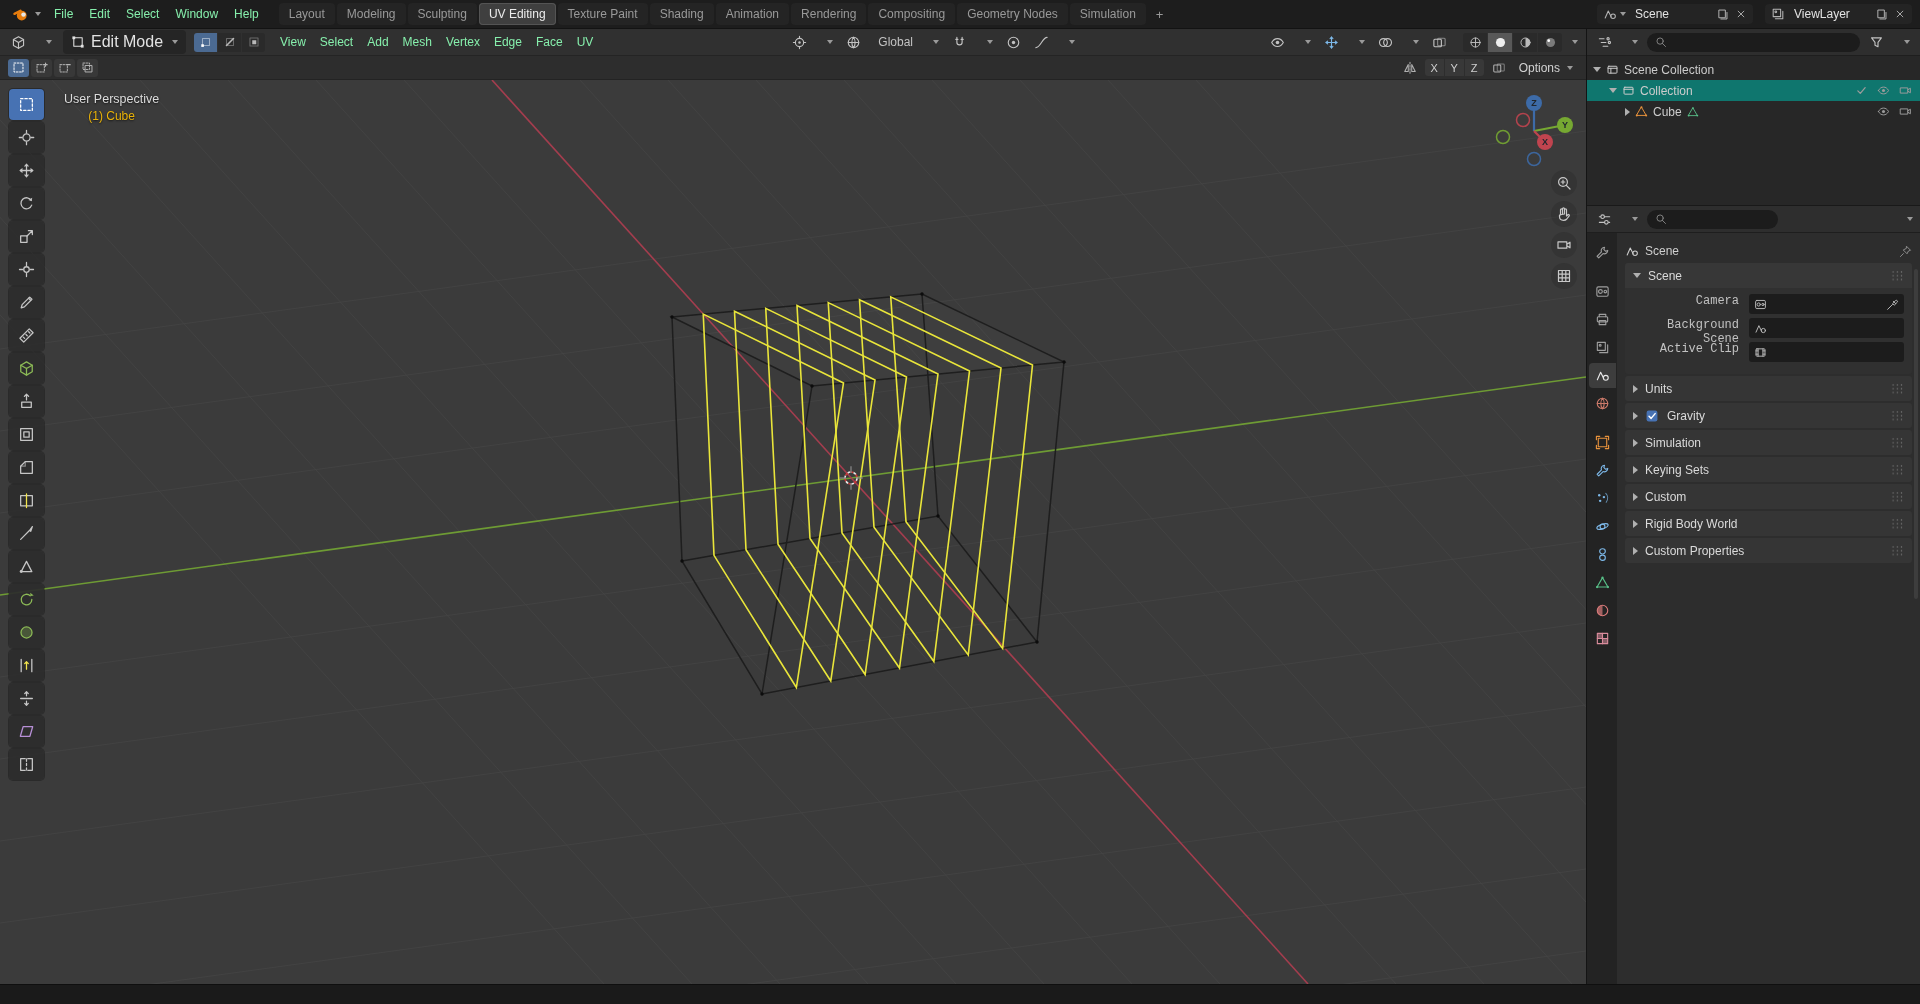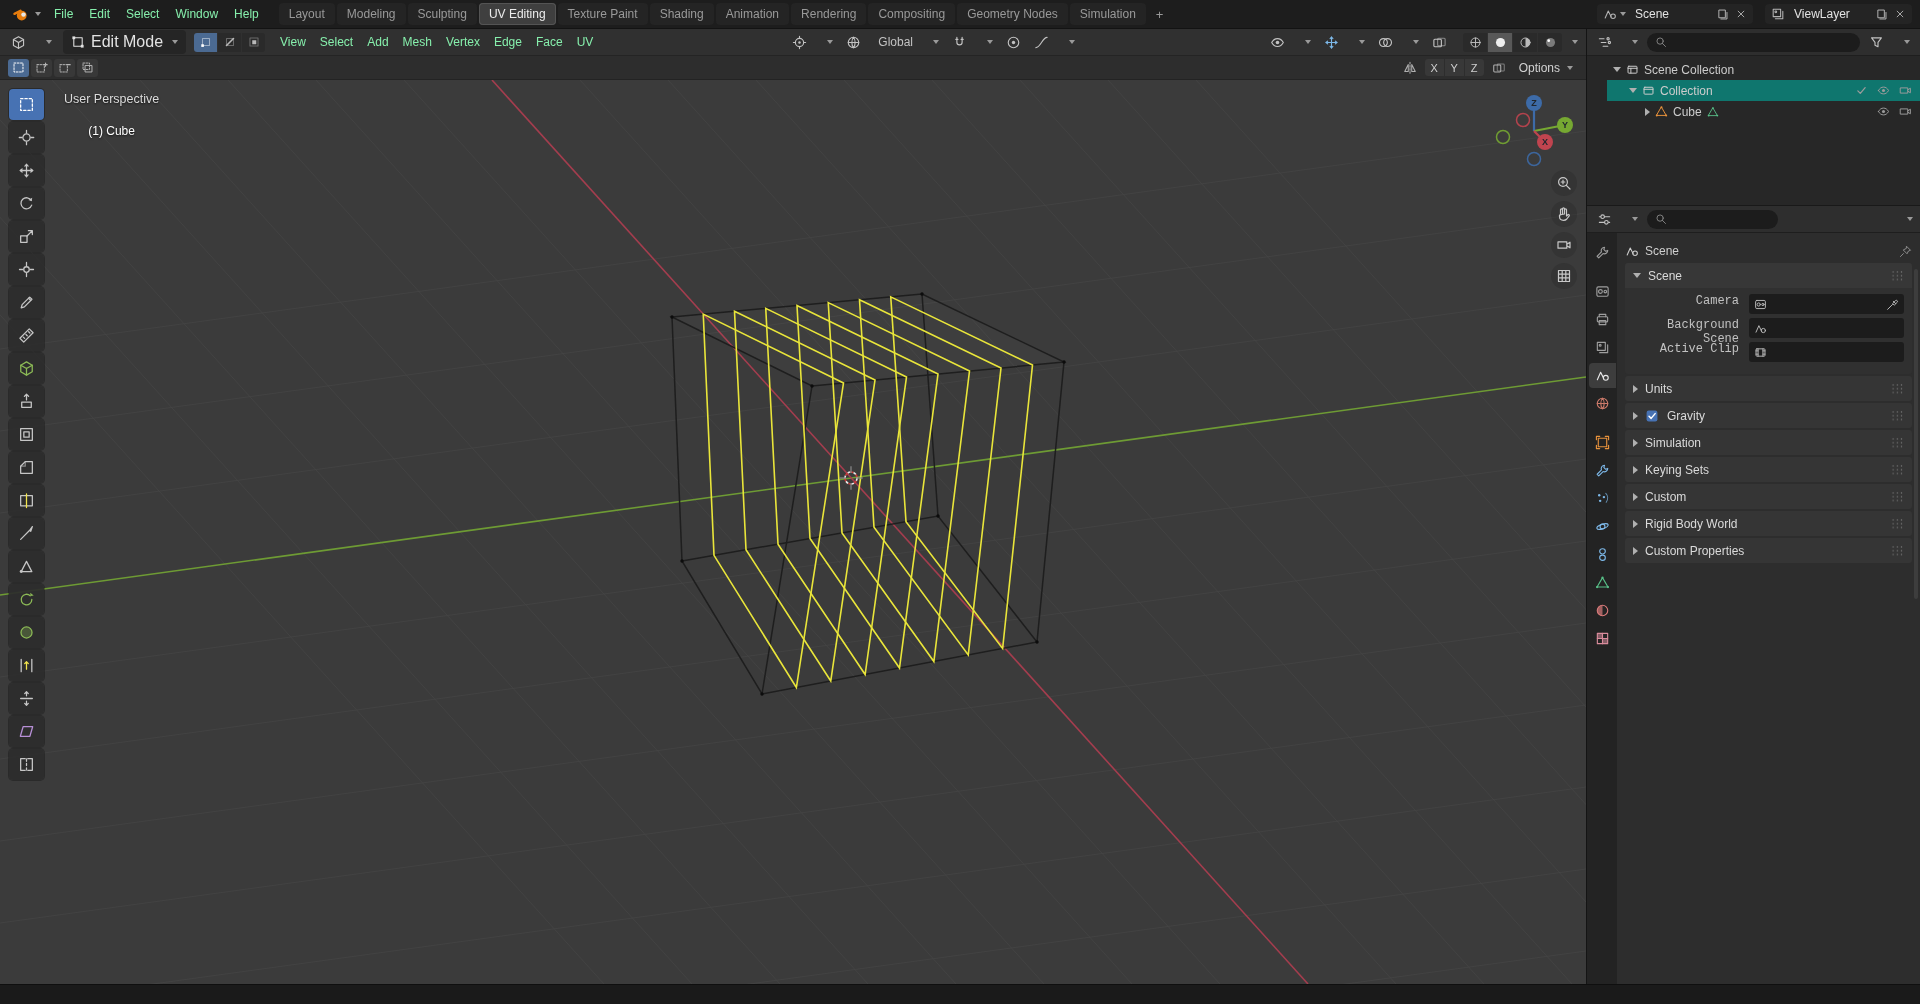--- a/index.html
+++ b/index.html
@@ -65,37 +65,37 @@
   .xyz{display:flex;gap:1px;}
   .xyz-btn{width:19px;height:17px;background:#383838;color:#cfcfcf;display:flex;align-items:center;justify-content:center;font-size:11px;}
   .xyz-btn:first-child{border-radius:3px 0 0 3px;}
   .xyz-btn:last-child{border-radius:0 3px 3px 0;}
   .options-btn{display:flex;align-items:center;gap:4px;color:#d2d2d2;font-size:12px;padding:2px 5px;}
 
   
   .vp-canvas{position:relative;flex:1;background:#3b3b3b;overflow:hidden;text-align:center;}
   #scene-svg{position:absolute;left:0;top:0;}
   .vp-overlay-text{position:absolute;left:64px;top:12px;color:#dcdcdc;font-size:12.5px;text-shadow:0 1px 2px rgba(0,0,0,.65);}
-  .vp-overlay-text .dim{margin-top:18px;color:#ffffff;font-size:12px;}
+  .vp-overlay-text .dim{margin-top:3px;color:#eab308;font-size:12px;}
   .vp-toolbar{position:absolute;left:9px;top:9px;display:flex;flex-direction:column;gap:2px;}
   .tool-btn{width:35px;height:31px;background:rgba(45,45,45,.92);border-radius:4px;display:flex;
     align-items:center;justify-content:center;color:#c6c6c6;box-shadow:0 0 0 1px rgba(0,0,0,.28);}
   .tool-btn.active{background:#4772b3;color:#ffffff;}
   .nav-gizmo{position:absolute;left:1488px;top:2px;}
   .nav-icons{position:absolute;left:1551px;top:90px;display:flex;flex-direction:column;gap:5px;}
   .nav-btn{width:26px;height:26px;border-radius:50%;display:flex;align-items:center;justify-content:center;
     color:#c9c9c9;background:rgba(28,28,28,.22);}
 
   
   .panel-header{height:27px;background:#2e2e2e;display:flex;align-items:center;padding:0 7px;gap:6px;
     border-bottom:1px solid #1e1e1e;flex:none;}
   .searchbox{flex:1;height:19px;background:#1c1c1c;border-radius:10px;display:flex;align-items:center;
     padding:0 8px;gap:5px;color:#8a8a8a;min-width:0;}
   .searchbox input{flex:1;background:transparent;border:none;outline:none;color:#dddddd;font-size:12px;min-width:0;}
-  .outliner-body{height:150px;background:#272727;padding-top:3px;overflow:hidden;border-bottom:1px solid #191919;flex:none;padding-left:20px;}
+  .outliner-body{height:150px;background:#272727;padding-top:3px;overflow:hidden;border-bottom:1px solid #191919;flex:none;}
   .out-row{height:21px;display:flex;align-items:center;gap:5px;padding-right:8px;color:#cccccc;font-size:12px;}
   .out-row.hl{background:#0f766e;}
   .out-toggles{margin-left:auto;display:flex;gap:9px;color:#9b9b9b;align-items:center;}
   .props-body{flex:1;display:flex;min-height:0;}
   .props-tabs{width:30px;background:#232323;display:flex;flex-direction:column;align-items:center;padding-top:7px;gap:3px;flex:none;}
   .ptab{width:27px;height:25px;display:flex;align-items:center;justify-content:center;color:#9e9e9e;border-radius:4px 0 0 4px;}
   .ptab.active{background:#3d3d3d;color:#e8e8e8;}
   .ptab.gap{margin-top:11px;}
   .props-content{flex:1;padding:6px 8px;position:relative;min-width:0;}
   .breadcrumb{display:flex;align-items:center;gap:6px;height:24px;color:#cfcfcf;font-size:12px;}

